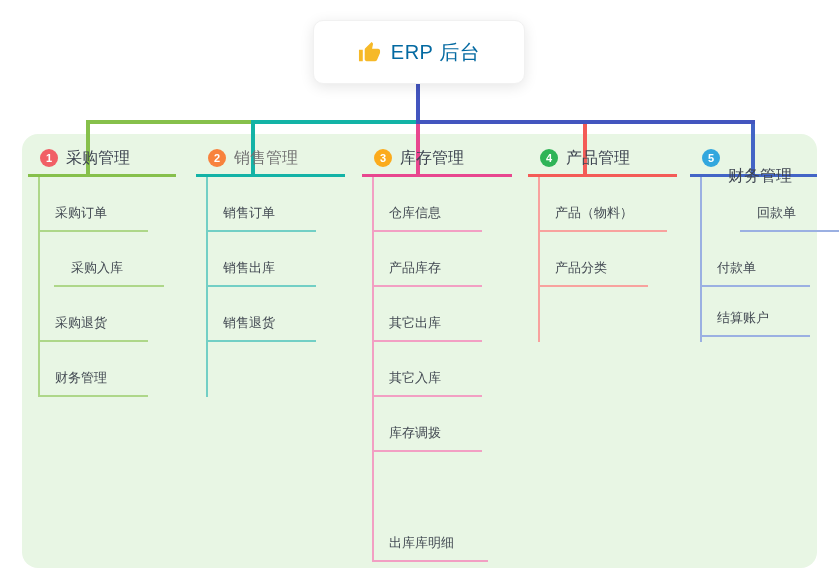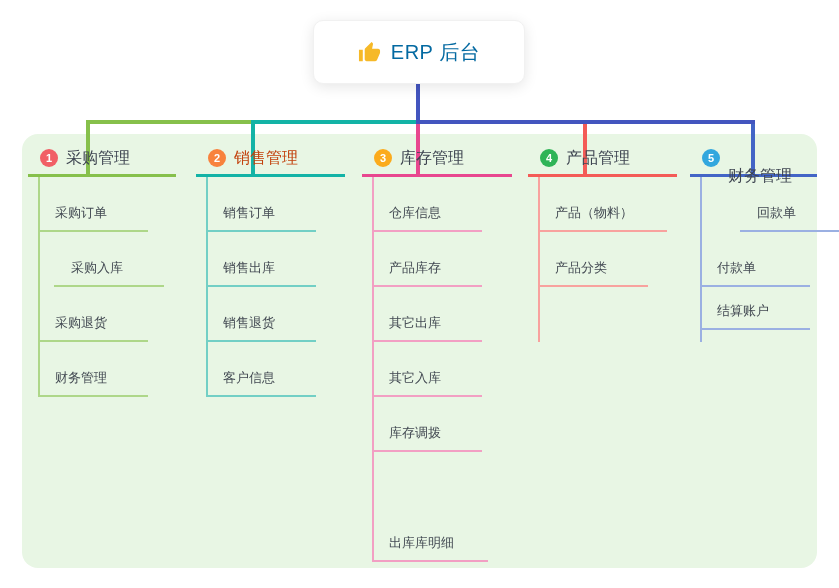--- a/index.html
+++ b/index.html
@@ -63,27 +63,26 @@
     </div>
     <div class="line" style="left: 38px; top: 177px; width: 2px; height: 220px; background: rgb(174, 215, 137);"></div>
     <div class="sub-item" style="left: 38px; top: 198px; height: 34px; border-bottom-color: rgb(174, 215, 137);">采购订单</div>
     <div class="sub-item" style="left: 54px; top: 253px; height: 34px; border-bottom-color: rgb(174, 215, 137);">采购入库</div>
     <div class="sub-item" style="left: 38px; top: 308px; height: 34px; border-bottom-color: rgb(174, 215, 137);">采购退货</div>
     <div class="sub-item" style="left: 38px; top: 363px; height: 34px; border-bottom-color: rgb(174, 215, 137);">财务管理</div>
     <div class="line" style="left: 251px; top: 124px; width: 4px; height: 50px; background: rgb(19, 179, 166);"></div>
     <div class="line" style="left: 196px; top: 174px; width: 149px; height: 3px; background: rgb(19, 179, 166);"></div>
     <div class="branch-head" style="left: 196px; top: 142px; width: 149px;">
       <span class="badge" style="background: rgb(248, 130, 61);">2</span>
-      <span class="branch-label" style="color: #c2410c;">销售管理</span>
+      <span class="branch-label" style="color: #737373;">销售管理</span>
     </div>
     <div class="line" style="left: 206px; top: 177px; width: 2px; height: 220px; background: rgb(114, 207, 197);"></div>
     <div class="sub-item" style="left: 206px; top: 198px; height: 34px; border-bottom-color: rgb(114, 207, 197);">销售订单</div>
     <div class="sub-item" style="left: 206px; top: 253px; height: 34px; border-bottom-color: rgb(114, 207, 197);">销售出库</div>
     <div class="sub-item" style="left: 206px; top: 308px; height: 34px; border-bottom-color: rgb(114, 207, 197);">销售退货</div>
-    <div class="sub-item" style="left: 206px; top: 363px; height: 34px; border-bottom-color: rgb(114, 207, 197);">客户信息</div>
     <div class="line" style="left: 416px; top: 124px; width: 4px; height: 50px; background: rgb(232, 71, 143);"></div>
     <div class="line" style="left: 362px; top: 174px; width: 150px; height: 3px; background: rgb(232, 71, 143);"></div>
     <div class="branch-head" style="left: 362px; top: 142px; width: 150px;">
       <span class="badge" style="background: rgb(251, 171, 28);">3</span>
       <span class="branch-label" style="color: rgb(62, 69, 81);">库存管理</span>
     </div>
     <div class="line" style="left: 372px; top: 177px; width: 2px; height: 385px; background: rgb(242, 159, 195);"></div>
     <div class="sub-item" style="left: 372px; top: 198px; height: 34px; border-bottom-color: rgb(242, 159, 195);">仓库信息</div>
     <div class="sub-item" style="left: 372px; top: 253px; height: 34px; border-bottom-color: rgb(242, 159, 195);">产品库存</div>
     <div class="sub-item" style="left: 372px; top: 308px; height: 34px; border-bottom-color: rgb(242, 159, 195);">其它出库</div>
@@ -101,14 +100,14 @@
     <div class="sub-item" style="left: 538px; top: 253px; height: 34px; border-bottom-color: rgb(248, 162, 158);">产品分类</div>
     <div class="line" style="left: 751px; top: 124px; width: 4px; height: 50px; background: rgb(67, 101, 198);"></div>
     <div class="line" style="left: 690px; top: 174px; width: 127px; height: 3px; background: rgb(67, 101, 198);"></div>
     <div class="branch-head" style="left: 690px; top: 142px; width: 127px;">
       <span class="badge" style="background: rgb(50, 167, 222);">5</span>
       <span class="branch-label" style="color: rgb(62, 69, 81); margin-top: 36px;">财务管理</span>
     </div>
     <div class="line" style="left: 700px; top: 177px; width: 2px; height: 165px; background: rgb(155, 176, 226);"></div>
     <div class="sub-item" style="left: 700px; top: 198px; height: 34px; border-bottom-color: rgb(155, 176, 226); margin-left: 40px;">回款单</div>
     <div class="sub-item" style="left: 700px; top: 253px; height: 34px; border-bottom-color: rgb(155, 176, 226);">付款单</div>
-    <div class="sub-item" style="left: 700px; top: 296px; height: 34px; border-bottom-color: rgb(155, 176, 226);">结算账户</div>
+    <div class="sub-item" style="left: 700px; top: 303px; height: 34px; border-bottom-color: rgb(155, 176, 226);">结算账户</div>
   </div>
 
 </body></html>

